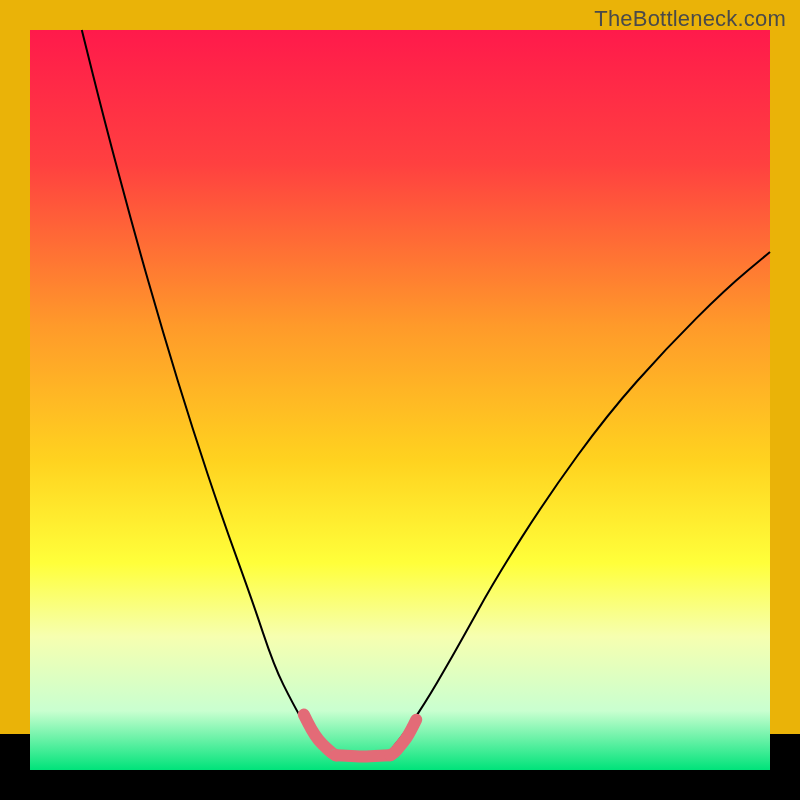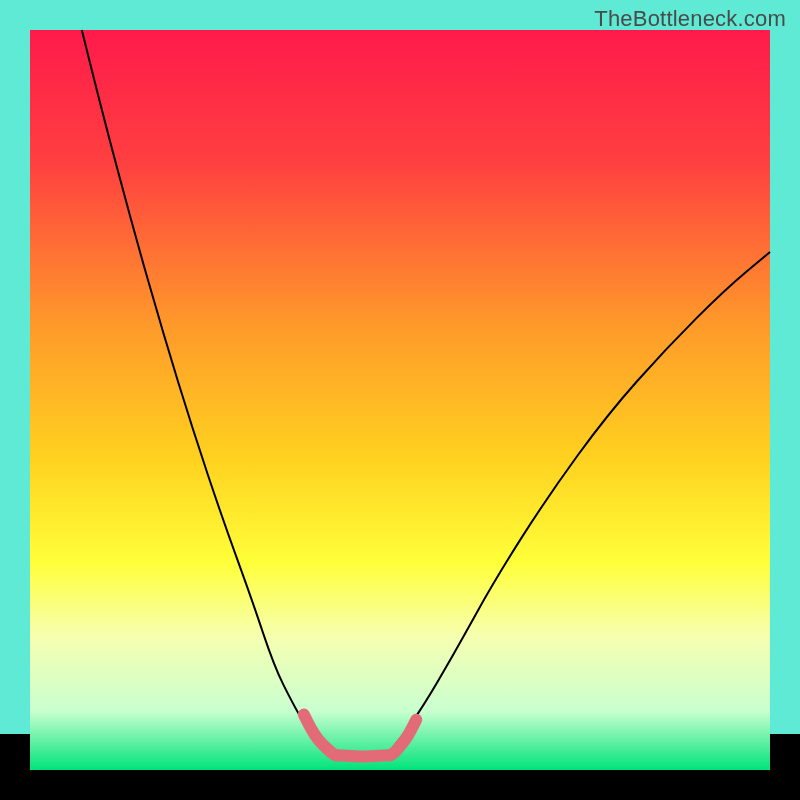--- a/index.html
+++ b/index.html
@@ -8,21 +8,21 @@
     width: 800px;
     height: 800px;
     background: #000;
     font-family: Arial, Helvetica, sans-serif;
     overflow: hidden;
   }
   .frame {
     position: relative;
     width: 800px;
     height: 734px;
-    background: #5eead4;
+    background: #eab308;
   }
   .watermark {
     position: absolute;
     top: 6px;
     right: 14px;
     color: #4a4a4a;
     font-size: 22px;
     font-weight: 500;
     letter-spacing: 0.2px;
     z-index: 50;

